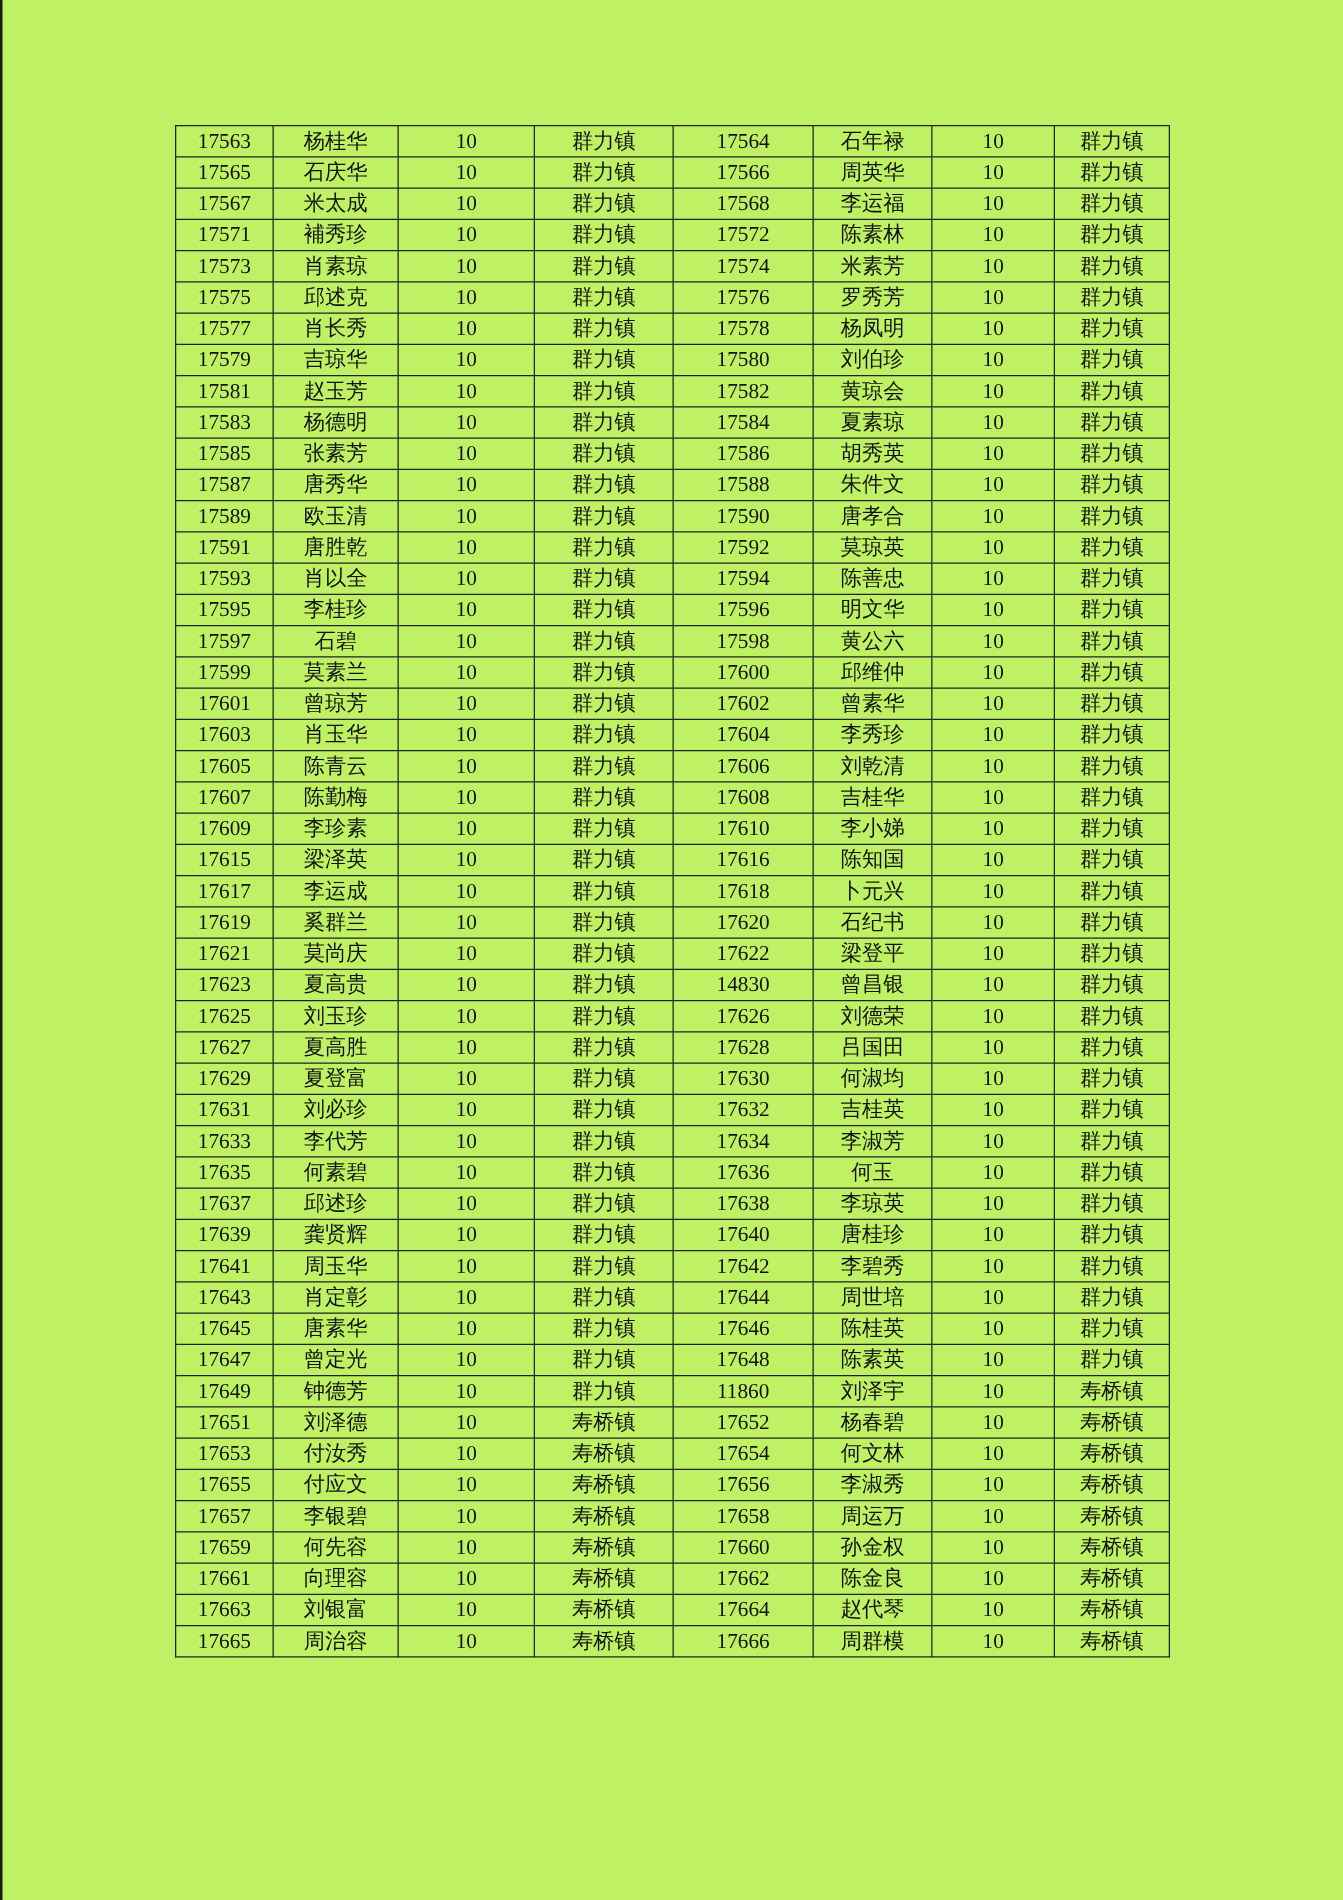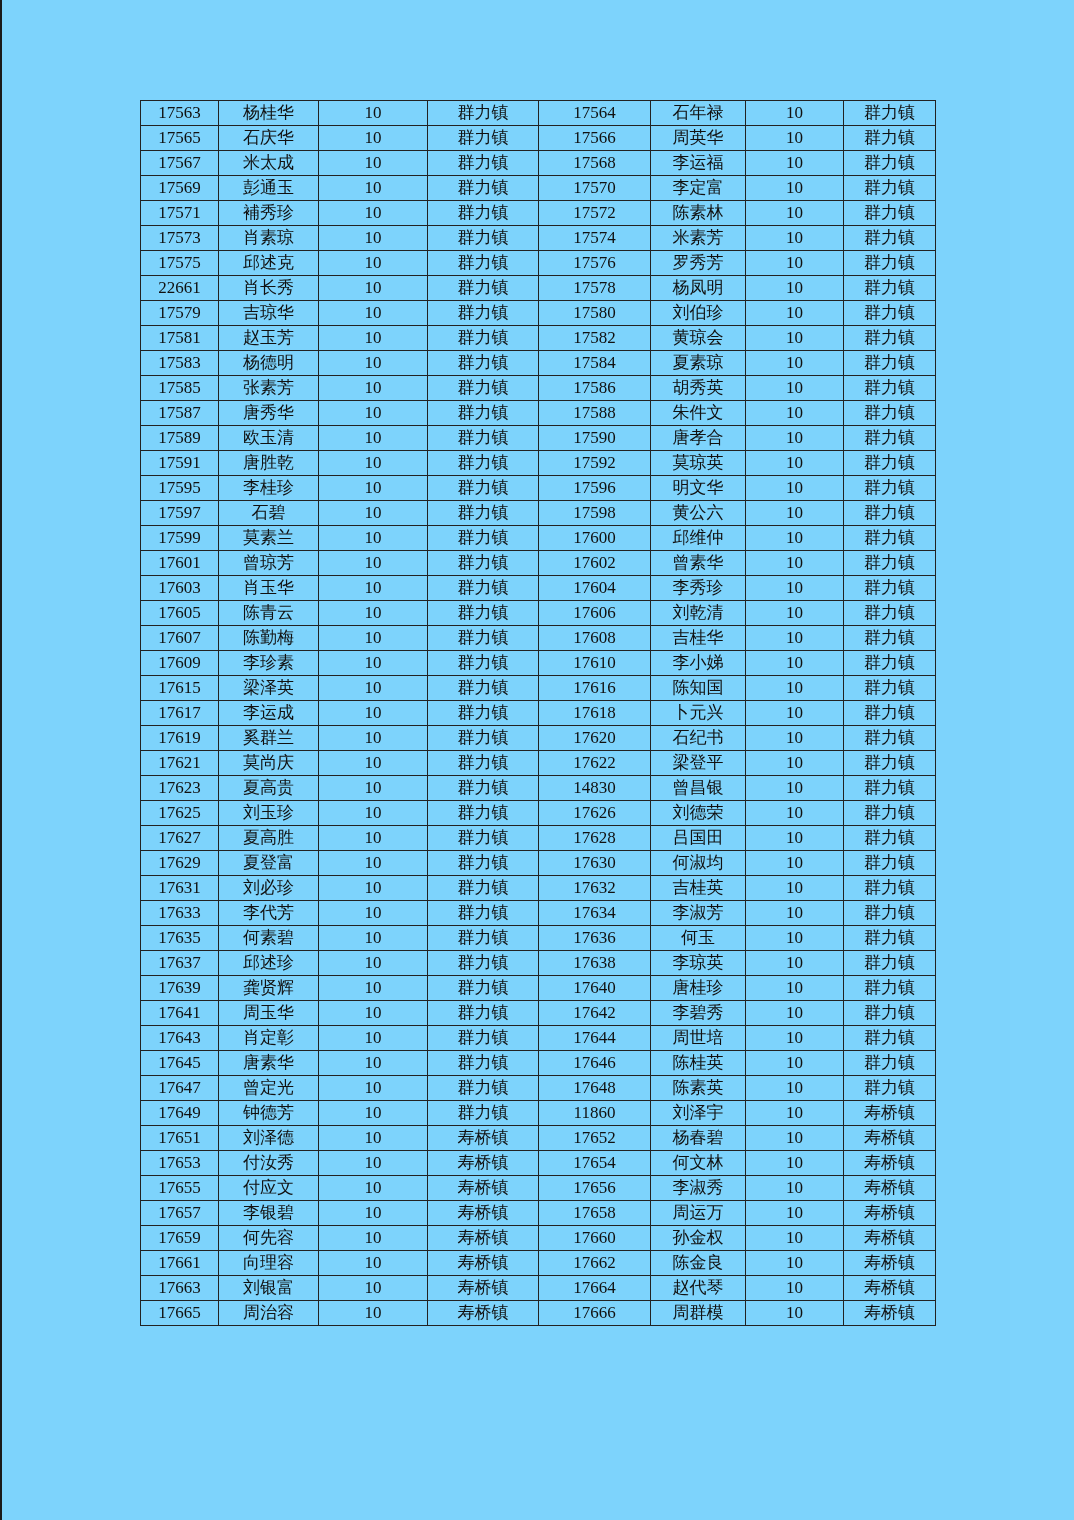--- a/index.html
+++ b/index.html
@@ -4,21 +4,21 @@
 <style>
   html, body {
     margin: 0;
     padding: 0;
     background: #ffffff;
   }
   .page {
     position: relative;
     width: 1074px;
     height: 1520px;
-    background: #7dd3fc;
+    background: #bef264;
     overflow: hidden;
     font-family: "Liberation Serif", "DejaVu Serif", serif;
     color: #111111;
   }
   .scan-edge {
     position: absolute;
     left: 0;
     top: 0;
     width: 2px;
     height: 100%;
@@ -86,30 +86,20 @@
           <td>17567</td>
           <td>米太成</td>
           <td>10</td>
           <td>群力镇</td>
           <td>17568</td>
           <td>李运福</td>
           <td>10</td>
           <td>群力镇</td>
         </tr>
         <tr>
-          <td>17569</td>
-          <td>彭通玉</td>
-          <td>10</td>
-          <td>群力镇</td>
-          <td>17570</td>
-          <td>李定富</td>
-          <td>10</td>
-          <td>群力镇</td>
-        </tr>
-        <tr>
           <td>17571</td>
           <td>補秀珍</td>
           <td>10</td>
           <td>群力镇</td>
           <td>17572</td>
           <td>陈素林</td>
           <td>10</td>
           <td>群力镇</td>
         </tr>
         <tr>
@@ -126,21 +116,21 @@
           <td>17575</td>
           <td>邱述克</td>
           <td>10</td>
           <td>群力镇</td>
           <td>17576</td>
           <td>罗秀芳</td>
           <td>10</td>
           <td>群力镇</td>
         </tr>
         <tr>
-          <td>22661</td>
+          <td>17577</td>
           <td>肖长秀</td>
           <td>10</td>
           <td>群力镇</td>
           <td>17578</td>
           <td>杨凤明</td>
           <td>10</td>
           <td>群力镇</td>
         </tr>
         <tr>
           <td>17579</td>
@@ -202,20 +192,30 @@
           <td>10</td>
           <td>群力镇</td>
         </tr>
         <tr>
           <td>17591</td>
           <td>唐胜乾</td>
           <td>10</td>
           <td>群力镇</td>
           <td>17592</td>
           <td>莫琼英</td>
+          <td>10</td>
+          <td>群力镇</td>
+        </tr>
+        <tr>
+          <td>17593</td>
+          <td>肖以全</td>
+          <td>10</td>
+          <td>群力镇</td>
+          <td>17594</td>
+          <td>陈善忠</td>
           <td>10</td>
           <td>群力镇</td>
         </tr>
         <tr>
           <td>17595</td>
           <td>李桂珍</td>
           <td>10</td>
           <td>群力镇</td>
           <td>17596</td>
           <td>明文华</td>

